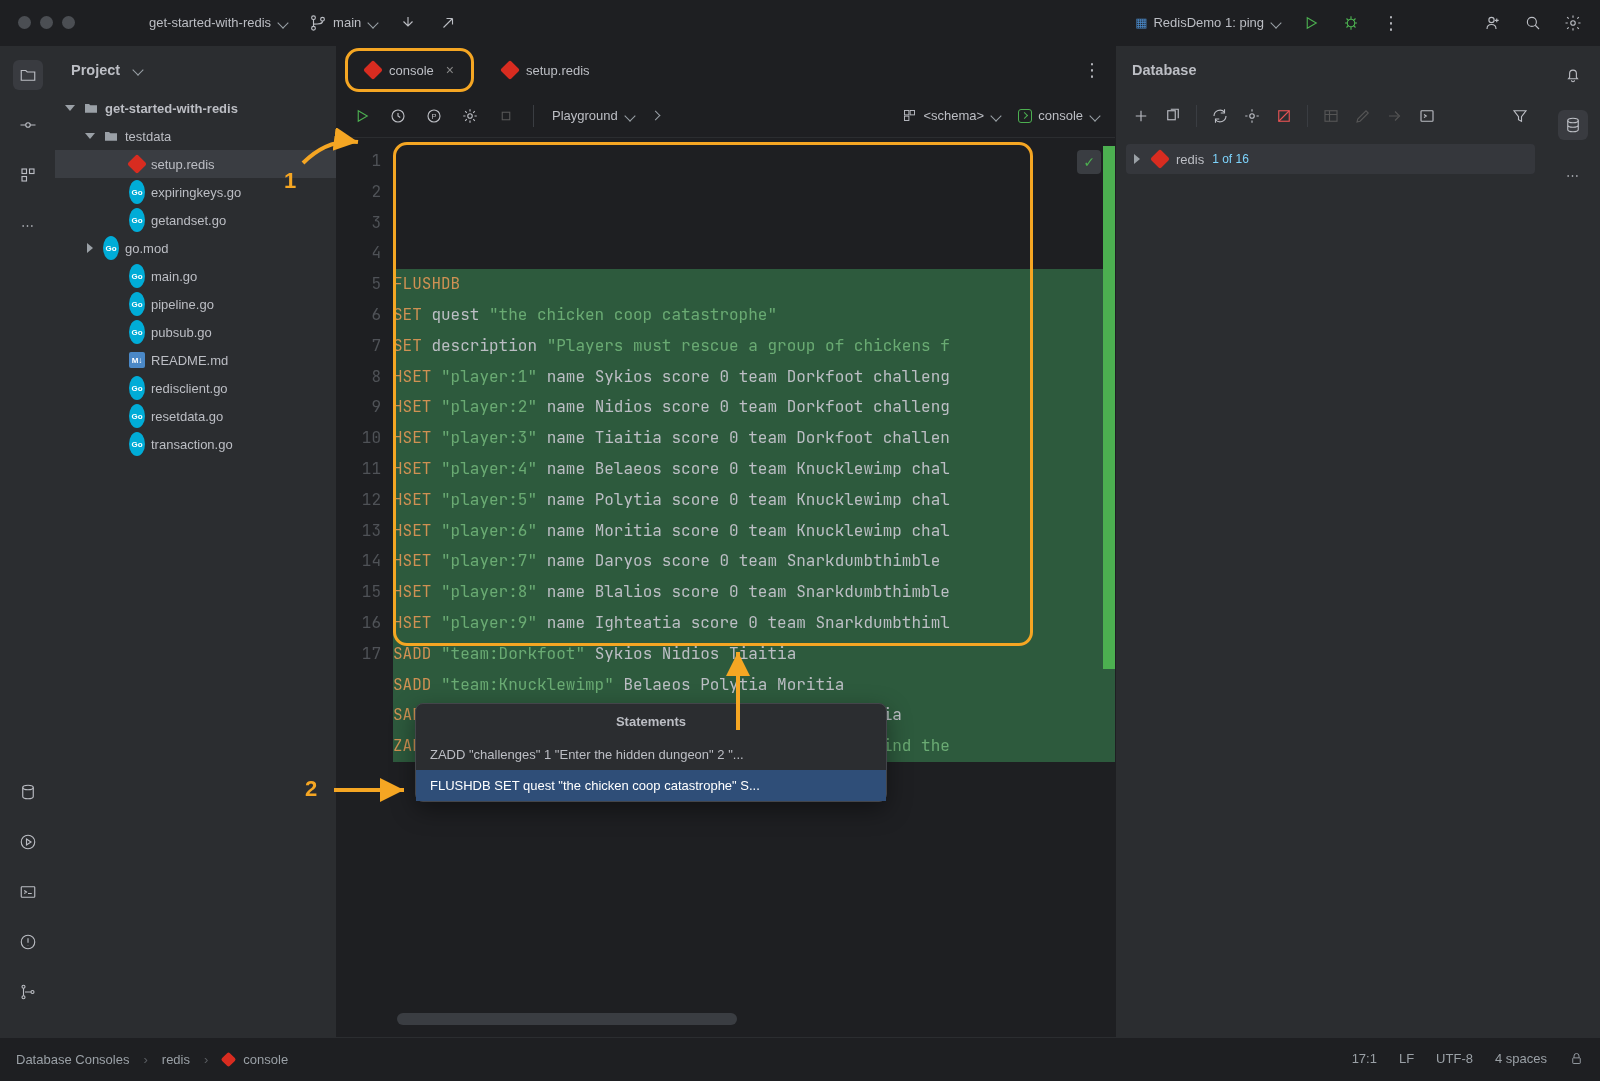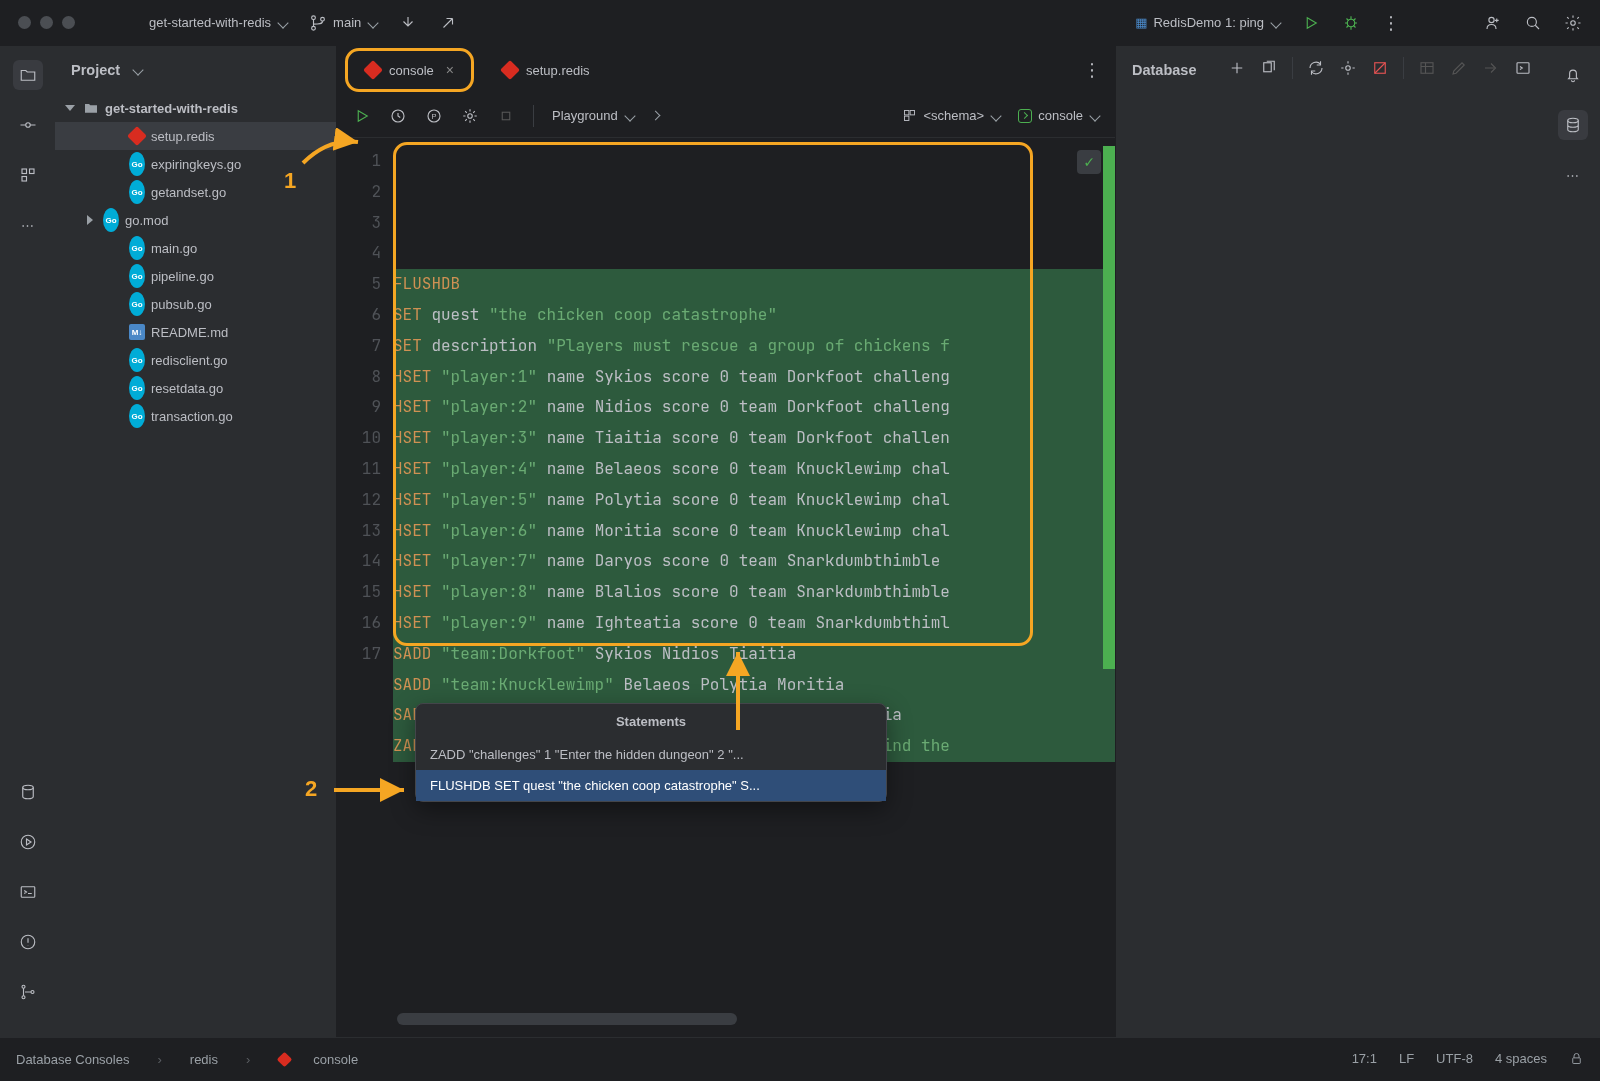--- a/index.html
+++ b/index.html
@@ -76,33 +76,33 @@
 .green-strip { position:absolute; top:8px; right:0; width:12px; height:523px; background:#4caf50 }
 .code-hl { position:absolute; border:3px solid #f5a623; border-radius:14px; pointer-events:none }
 .editor-hscroll { position:absolute; bottom:12px; left:60px; width:340px; height:12px; background:#3a3d42; border-radius:6px }
 
 .popup { position:absolute; background:#2b2d30; border:1px solid #43454a; border-radius:8px; width:472px; box-shadow:0 8px 24px rgba(0,0,0,.4) }
 .popup-title { text-align:center; padding:10px 0; font-weight:600; color:#bcbec4 }
 .popup-item { padding:8px 14px; cursor:pointer; white-space:nowrap; overflow:hidden; text-overflow:ellipsis }
 .popup-item.sel { background:#2f4e78; color:#fff }
 .popup-link { padding:8px 14px; color:#4a9eff; cursor:pointer }
 
-.db-tool { width:430px; background:#2b2d30; display:flex; flex-direction:row; border-left:1px solid #1e1f22 }
+.db-tool { width:430px; background:#2b2d30; display:flex; flex-direction:column; border-left:1px solid #1e1f22 }
 .db-head { height:48px; display:flex; align-items:center; padding:0 16px; font-weight:600; font-size:14.5px }
 .db-tb { height:44px; display:flex; align-items:center; gap:14px; padding:0 16px }
 .db-tb .gap { flex:1 }
 .db-tree { padding:6px 10px }
 .db-row { display:flex; align-items:center; gap:8px; height:30px; padding:0 6px; border-radius:4px; background:#35373c }
 .db-count { color:#7dd3fc; font-size:12px }
 
 .right-rail { width:55px; background:#2b2d30; display:flex; flex-direction:column; align-items:center; padding-top:14px; gap:20px }
 .right-rail .rb { width:30px;height:30px;display:flex;align-items:center;justify-content:center;border-radius:6px;cursor:pointer }
 .right-rail .rb.active{ background:#393b40 }
 
-.statusbar { height:44px; display:flex; align-items:center; padding:0 16px; gap:22px; border-top:1px solid #2b2d30; font-size:13px; color:#9aa0a6 }
+.statusbar { height:44px; display:flex; align-items:center; padding:0 16px; gap:8px; border-top:1px solid #2b2d30; font-size:13px; color:#9aa0a6 }
 .crumb-sep{ color:#5a5d62; margin:0 6px }
 .statusbar .right { margin-left:auto; display:flex; gap:22px }
 .lock-icn svg{ width:15px;height:15px;stroke:#9aa0a6;fill:none;stroke-width:1.5 }
 
 .callout { position:absolute; color:#f5a623; font-size:22px; font-weight:700 }
 .arrow-svg { position:absolute; pointer-events:none }
 .console-ic2{ width:14px;height:14px;border:1.5px solid #4caf50;border-radius:3px;display:inline-block;position:relative }
 .console-ic2::after{ content:""; position:absolute; left:3px; top:3px; width:4px; height:4px; border-right:1.5px solid #4caf50; border-bottom:1.5px solid #4caf50; transform:rotate(-45deg) }
 </style>
 </head>
@@ -231,20 +231,27 @@
       <span>Project</span>
         <span class="chev"></span>
     </div>
     <div class="tree" id="tree">
         <div class="node ind0">
           <span class="arrow"></span>
           <svg class="ficon" viewBox="0 0 24 24">
             <path class="fol" d="M3 6h6l2 2h10v11H3z"></path>
           </svg>
           <span class="fname bold">get-started-with-redis</span>
+        </div>
+        <div class="node ind1">
+          <span class="arrow"></span>
+          <svg class="ficon" viewBox="0 0 24 24">
+            <path class="fol" d="M3 6h6l2 2h10v11H3z"></path>
+          </svg>
+          <span class="fname">testdata</span>
         </div>
         <div class="node ind2 sel">
           <span style="width:12px;display:inline-block"></span>
           <span class="redis-icon"></span>
           <span class="fname">setup.redis</span>
         </div>
         <div class="node ind2">
           <span style="width:12px;display:inline-block"></span>
           <span class="go-icon">Go</span>
           <span class="fname">expiringkeys.go</span>

